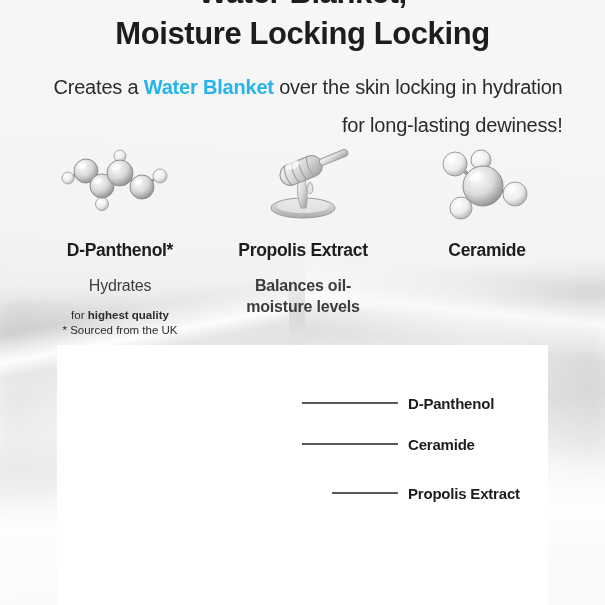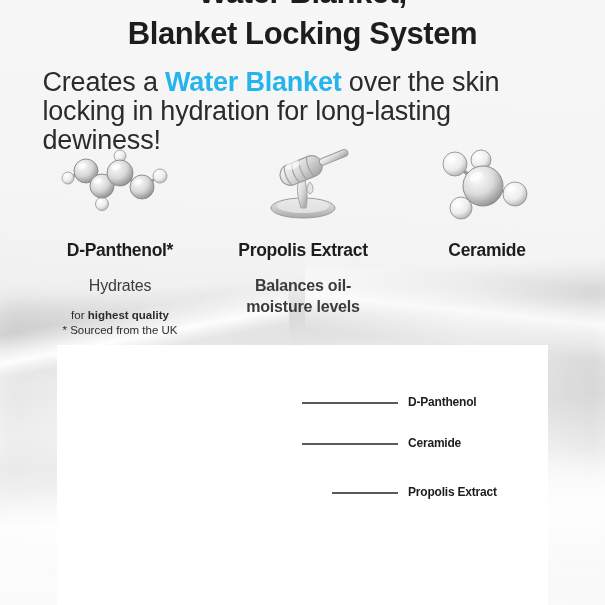--- a/index.html
+++ b/index.html
@@ -33,22 +33,22 @@
 
   
   .headline{
     position:absolute;left:0;right:0;top:-28px;
     text-align:center;
     font-size:31px;line-height:41px;font-weight:bold;
     color:#1d1d1d;letter-spacing:-0.4px;
   }
   .sub{
     position:absolute;left:50%;transform:translateX(-50%);top:68px;
-    width:520px;text-align:left;
-    font-size:27px;line-height:29px;color:#2b2b2b;letter-spacing:-0.2px;
+    width:520px;text-align:right;
+    font-size:20px;line-height:38px;color:#2b2b2b;letter-spacing:-0.2px;
   }
   .accent{color:#26b4ec;font-weight:bold;}
 
   
   .ing-row{position:absolute;left:0;top:140px;width:605px;height:190px;}
   .ing{position:absolute;top:0;text-align:center;}
   .ing-a{left:20px;width:200px;}
   .ing-b{left:205px;width:196px;}
   .ing-c{left:393px;width:188px;}
   .ing-icon{height:78px;display:flex;align-items:center;justify-content:center;margin-top:6px;}
@@ -58,36 +58,36 @@
   .ing-note b{font-weight:bold;}
 
   
   .card{
     position:absolute;left:57px;top:345px;width:491px;height:262px;
     background:#ffffff;
   }
 
   
   .lead{position:absolute;height:1.6px;background:#5a5a5a;}
-  .lbl{position:absolute;font-size:12px;font-weight:bold;color:#1d1d1d;letter-spacing:-0.2px;white-space:nowrap;}
+  .lbl{position:absolute;font-size:15px;font-weight:bold;color:#1d1d1d;letter-spacing:-0.2px;white-space:nowrap;}
 </style>
 </head>
 <body>
 
 <div id="page">
 
   <div class="shade1"></div>
   <div class="shade2"></div>
   <div class="sheen sheen1"></div>
   <div class="sheen sheen2"></div>
   <div class="sheen sheen3"></div>
 
   <div class="headline">
     <div>Water Blanket,</div>
-    <div>Blanket Locking System</div>
+    <div>Moisture Locking Locking</div>
   </div>
 
   <div class="sub">
     <span>Creates a </span><span class="accent">Water Blanket</span><span> over the skin locking in hydration for long-lasting dewiness!</span>
   </div>
 
   <div class="ing-row">
 
     <div class="ing ing-a">
       <div class="ing-icon">

